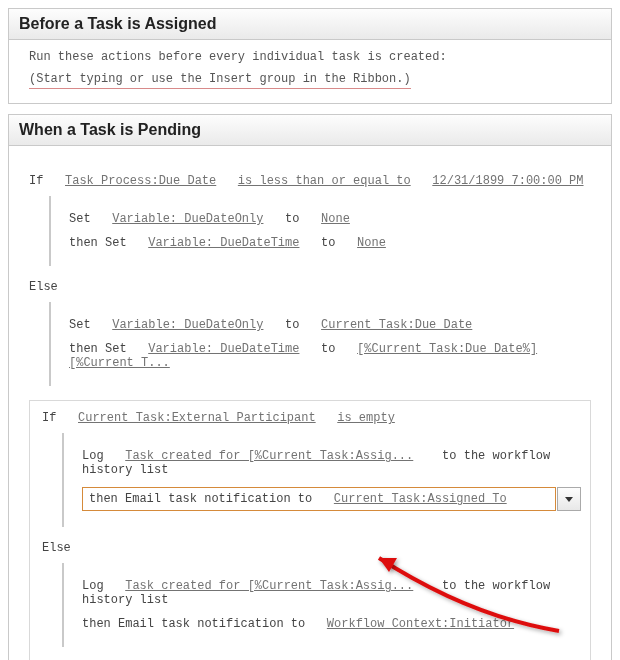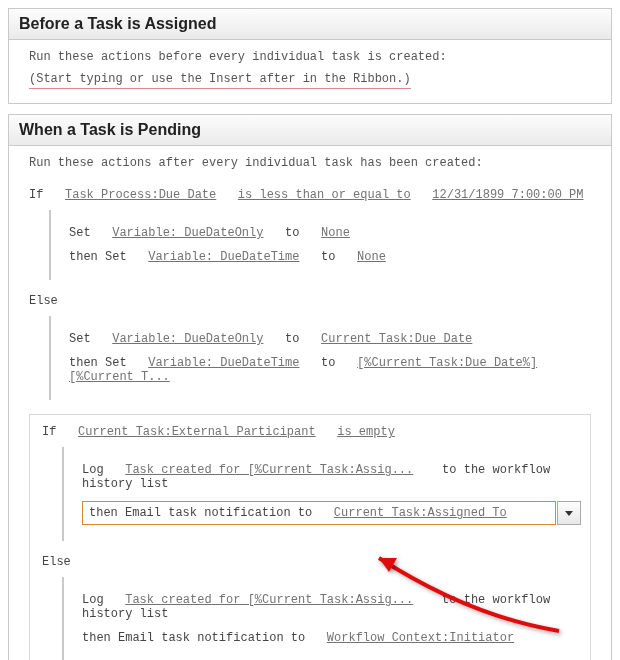--- a/index.html
+++ b/index.html
@@ -103,30 +103,29 @@
 </style>
 </head>
 <body>
 
 <div class="stage-block">
   <div class="stage-header">
     <span>Before a Task is Assigned</span>
   </div>
   <div class="stage-body">
     <div class="desc">Run these actions before every individual task is created:</div>
-    <div class="start-typing red-underline">(Start typing or use the Insert after in the Ribbon.)</div>
+    <div class="start-typing red-underline">(Start typing or use the Insert group in the Ribbon.)</div>
   </div>
 </div>
 
 <div class="stage-block">
   <div class="stage-header">
     <span>When a Task is Pending</span>
   </div>
   <div class="stage-body" style="position:relative;">
-    <div class="desc">Run these actions after every individual task has been created:</div>
 
     <div class="cond-line">
       <span class="plain">If</span>
       <span>&nbsp;</span>
       <span class="link">Task Process:Due Date</span>
       <span>&nbsp;</span>
       <span class="link">is less than or equal to</span>
       <span>&nbsp;</span>
       <span class="link">12/31/1899 7:00:00 PM</span>
     </div>

